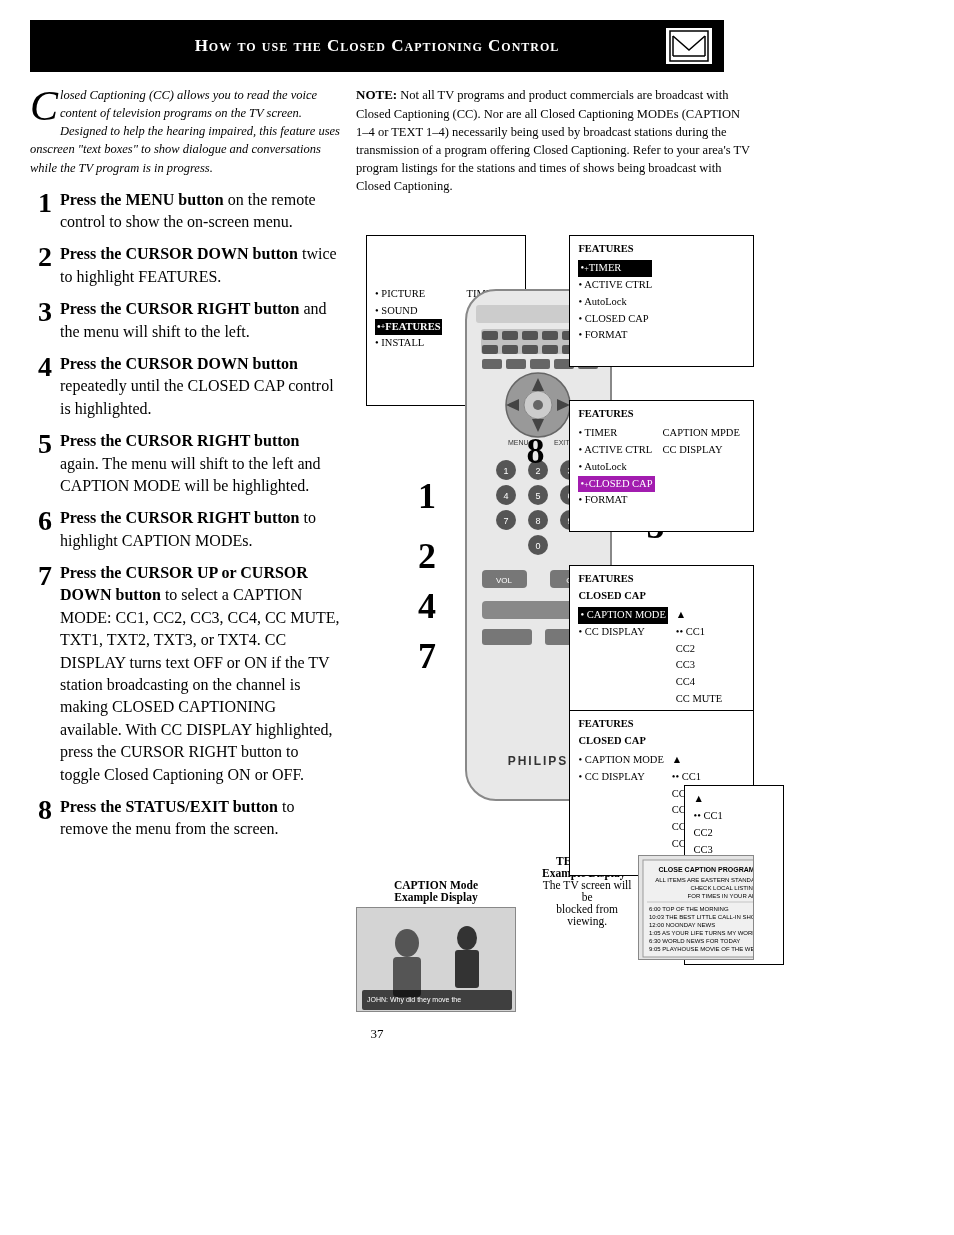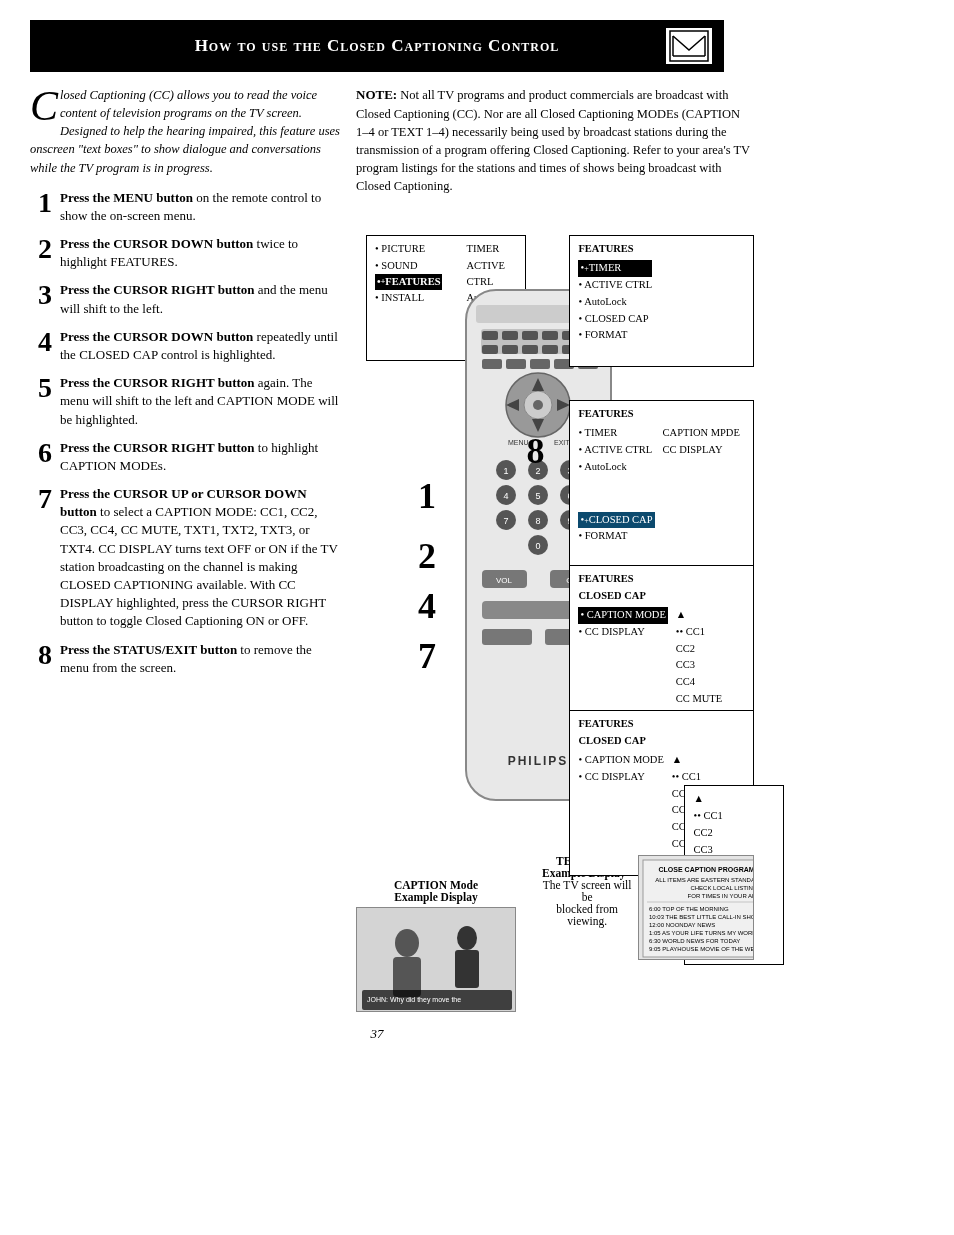--- a/index.html
+++ b/index.html
@@ -93,21 +93,21 @@
       align-items: flex-start;
     }
     .step-num {
       font-size: 28px;
       font-weight: bold;
       line-height: 1;
       min-width: 22px;
       text-align: right;
     }
     .step-text {
-      font-size: 13px;
+      font-size: 16px;
       line-height: 1.4;
     }
     .step-text strong {
       font-weight: bold;
     }
 
     .note-box {
       font-size: 12px;
       line-height: 1.45;
       margin-top: 10px;
@@ -148,21 +148,20 @@
       font-weight: bold;
       font-size: 13px;
     }
 
     
     .page-number {
       text-align: center;
       font-size: 13px;
       margin-top: 14px;
       color: #000;
-      font-style: italic;
     }
   </style>
 </head>
 <body>
 
 <div class="page">
 
   <div class="header">
     <div style="width:46px;"></div>
     <div class="header-title">How to use the Closed Captioning Control</div>
@@ -242,21 +241,21 @@
 
     <div class="right-col">
 
       <div class="note-top">
         <strong>NOTE:</strong><span>  Not all TV programs and product commercials are broadcast with Closed Captioning (CC).  Nor are all Closed Captioning  MODEs (CAPTION 1–4 or TEXT 1–4) necessarily being used by broadcast stations during the transmission of a program offering Closed Captioning.  Refer to your area's TV program listings for the stations and times of shows being broadcast with Closed Captioning.</span>
       </div>
 
       <div style="position:relative; height:640px;">
 
         <div style="position:absolute; left:10px; top:30px; border:1.5px solid #000; background:#fff; padding:5px 8px; font-size:10.5px; line-height:1.55; width:160px;">
-          <div style="display:flex; gap:24px;">
+          <div style="display:flex; gap:24px;margin-top:45px;">
             <div>
               <div>• PICTURE</div>
               <div>• SOUND</div>
               <div style="background:#000;color:#fff;padding:0 2px;font-weight:bold;">•<span style="font-size:8px;vertical-align:middle;">+</span>FEATURES</div>
               <div>• INSTALL</div>
             </div>
             <div>
               <div>TIMER</div>
               <div>ACTIVE CTRL</div>
               <div>AutoLock</div>
@@ -371,21 +370,21 @@
           </div>
         </div>
 
         <div style="position:absolute; right:0px; top:195px; border:1.5px solid #000; background:#fff; padding:5px 8px; font-size:10.5px; line-height:1.6; width:185px;">
           <div style="font-weight:bold; margin-bottom:2px;">FEATURES</div>
           <div style="display:flex; gap:8px;">
             <div>
               <div>• TIMER</div>
               <div>• ACTIVE CTRL</div>
               <div>• AutoLock</div>
-              <div style="background:#0c4a6e;color:#fff;padding:0 2px;margin-top:36px;">•<span style="font-size:8px;">+</span>CLOSED CAP</div>
+              <div style="background:#a21caf;color:#fff;padding:0 2px;">•<span style="font-size:8px;">+</span>CLOSED CAP</div>
               <div>• FORMAT</div>
               <div>&nbsp;</div>
             </div>
             <div>
               <div>CAPTION MPDE</div>
               <div>CC DISPLAY</div>
             </div>
           </div>
         </div>
 

